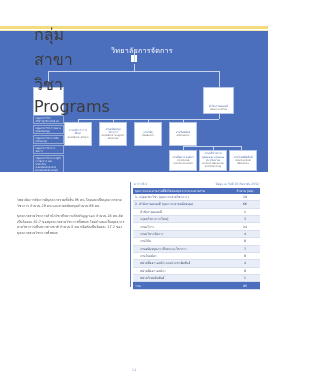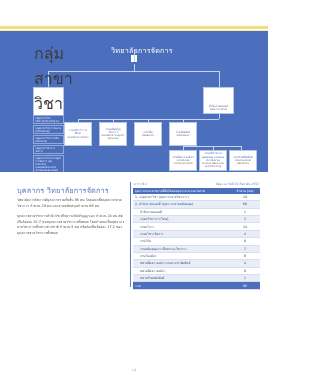--- a/index.html
+++ b/index.html
@@ -145,20 +145,21 @@
   <div class="ln" style="left:183px; top:87.5px; width:0.7px; height:4px;"></div>
 
   <div class="ln" style="left:183px; top:114.5px; width:0.7px; height:5px;"></div>
   <div class="ln" style="left:183px; top:114.5px; width:0.7px; height:5px;"></div>
   <div class="ln" style="left:213px; top:114.5px; width:0.7px; height:5px;"></div>
   <div class="ln" style="left:241px; top:114.5px; width:0.7px; height:5px;"></div>
   <div class="ln" style="left:183px; top:114.5px; width:59px; height:0.7px;"></div>
 
   <div id="programs-head">
     <span class="th">กลุ่มสาขาวิชา</span>
+    <span class="en">Programs</span>
   </div>
   <div class="prog-item" style="top:84px; height:9px;">กลุ่มสาขาวิชาบริหารธุรกิจ (M.B.A.)</div>
   <div class="prog-item" style="top:94px; height:9px;">กลุ่มสาขาวิชาการตลาด (Marketing)</div>
   <div class="prog-item" style="top:104px; height:9px;">กลุ่มสาขาวิชาการเงิน (Finance)</div>
   <div class="prog-item" style="top:114px; height:9px;">กลุ่มสาขาวิชาการจัดการ (Management)</div>
   <div class="prog-item" style="top:124px; height:20px;">กลุ่มสาขาวิชาภาวะผู้นำ การจัดการ และนวัตกรรม (Leadership and Entrepreneurship)</div>
 
   <div class="node topal" style="left:203px; top:56px; width:31px; height:27px;">
     <span class="th">สำนักงานคณบดี</span>
     <span class="en">Dean's Office</span>
@@ -192,21 +193,20 @@
   <div class="node center" style="left:229px; top:119px; width:28px; height:21px;">
     <span class="th">งานวิเทศสัมพันธ์</span>
     <span class="en">International Relations</span>
   </div>
 
   <div id="chart-caption">แผนภูมิที่ 1 โครงสร้างองค์กร</div>
 </div>
 
 <div id="lower">
 
-  <div id="section-heading">บุคลากร วิทยาลัยการจัดการ</div>
 
   <div id="body-copy">
     <p>วิทยาลัยการจัดการมีบุคลากรรวมทั้งสิ้น 95 คน โดยแบ่งเป็นบุคลากรสายวิชาการ จำนวน 29 คน และสายสนับสนุนจำนวน 66 คน</p>
     <p>บุคลากรสายวิชาการสำนักวิชาศึกษาระดับปริญญาเอก จำนวน 24 คน คิดเป็นร้อยละ 82.7 ของบุคลากรสายวิชาการทั้งหมด โดยจำแนกเป็นบุคลากรสายวิชาการเป็นชาวต่างชาติ จำนวน 5 คน หรือคิดเป็นร้อยละ 17.2 ของบุคลากรสายวิชาการทั้งหมด</p>
   </div>
 
   <div id="table-rule"></div>
 
   <div id="table-wrap">
     <div class="tbl-caption-row">

